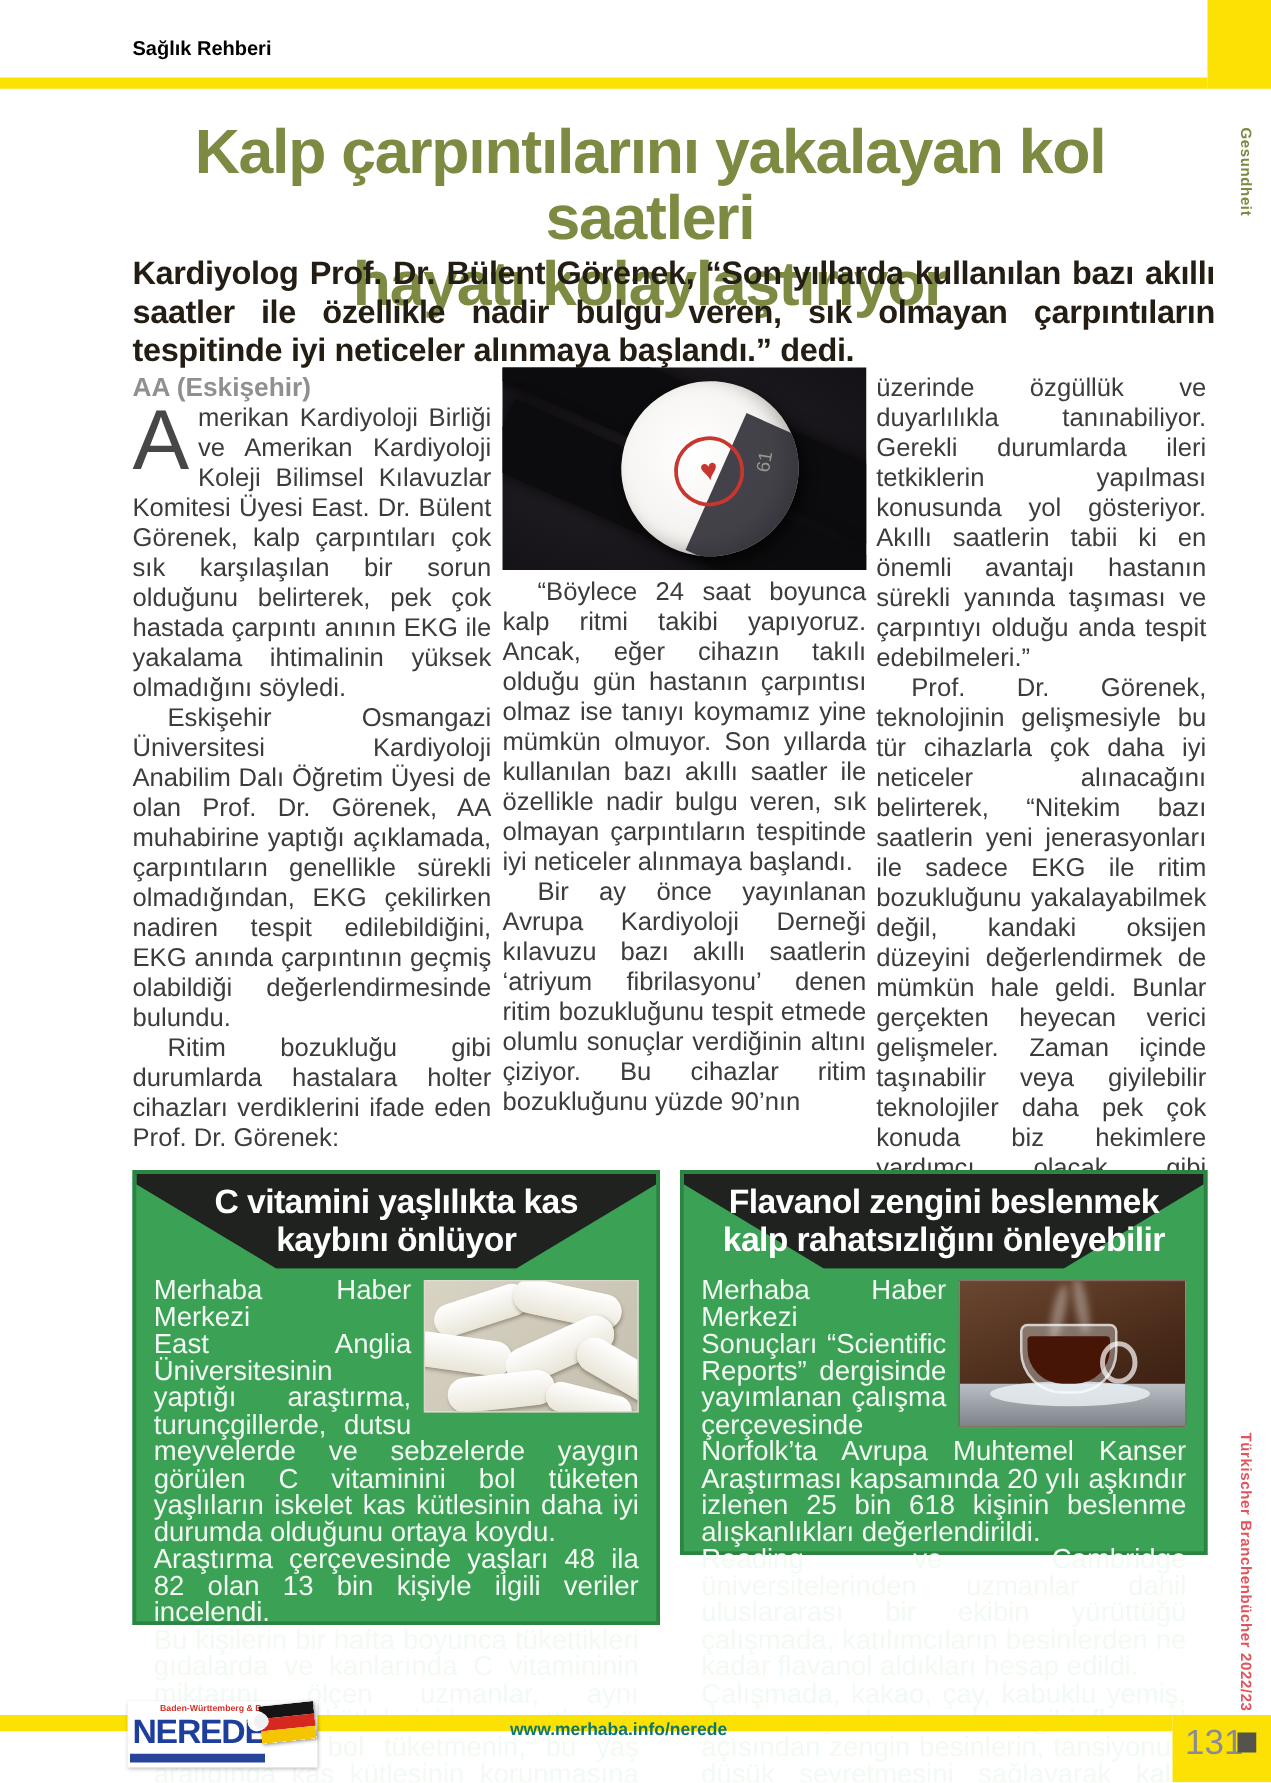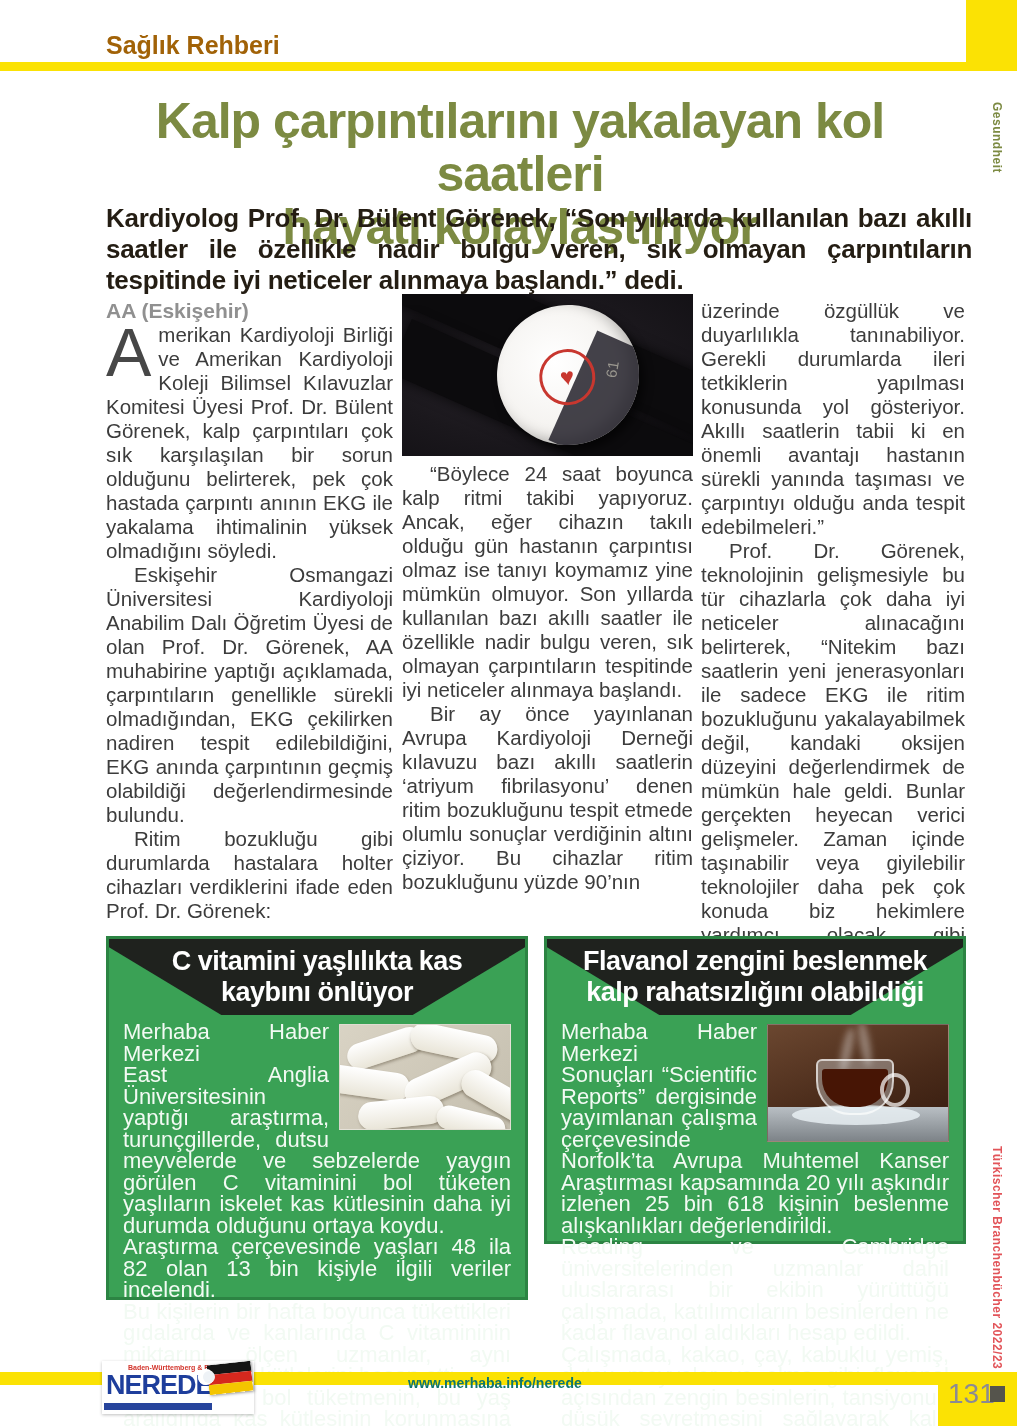--- a/index.html
+++ b/index.html
@@ -4,21 +4,21 @@
 <style>
   html,body { margin:0; padding:0; background:#ffffff; }
   #page {
     position:relative; width:1017px; height:1426px; margin:0 auto;
     background:#ffffff; overflow:hidden;
     font-family:"Liberation Sans", sans-serif;
   }
   
   .section-label {
     position:absolute; left:106px; top:31px;
-    font-size:25px; font-weight:800; color:#a16207; letter-spacing:0;
+    font-size:16px; font-weight:800; color:#000000; letter-spacing:0;
   }
   .top-rule { position:absolute; left:0; top:62px; width:966px; height:9px; background:#fbe204; }
   .corner-block { position:absolute; right:0; top:0; width:51px; height:71px; background:#fbe204; }
 
   .headline {
     position:absolute; left:70px; top:95px; width:900px;
     text-align:center; color:#7c8a42; font-weight:800;
     font-size:50px; line-height:53px; letter-spacing:-1px;
   }
   .v-label {
@@ -175,21 +175,21 @@
   </div>
 
   <div class="v-label v-top">Gesundheit</div>
   <div class="v-label v-bottom">Türkischer Branchenbücher 2022/23</div>
 
   <div class="subtitle">Kardiyolog Prof. Dr. Bülent Görenek, “Son yıllarda kullanılan bazı akıllı saatler ile özellikle nadir bulgu veren, sık olmayan çarpıntıların tespitinde iyi neticeler alınmaya başlandı.” dedi.</div>
 
   <div class="col" id="col1">
     <p class="byline">AA (Eskişehir)</p>
     <p>
-      <span class="dropcap">A</span><span>merikan Kardiyoloji Birliği ve Amerikan Kardiyoloji Koleji Bilimsel Kılavuzlar Komitesi Üyesi Prof. Dr. Bülent Görenek, kalp çarpıntıları çok sık karşılaşılan bir sorun olduğunu belirterek, pek çok hastada çarpıntı anının EKG ile yakalama ihtimalinin yüksek olmadığını söyledi.</span>
+      <span class="dropcap">A</span><span>merikan Kardiyoloji Birliği ve Amerikan Kardiyoloji Koleji Bilimsel Kılavuzlar Komitesi Üyesi East. Dr. Bülent Görenek, kalp çarpıntıları çok sık karşılaşılan bir sorun olduğunu belirterek, pek çok hastada çarpıntı anının EKG ile yakalama ihtimalinin yüksek olmadığını söyledi.</span>
     </p>
     <p class="indent">Eskişehir Osmangazi Üniversitesi Kardiyoloji Anabilim Dalı Öğretim Üyesi de olan Prof. Dr. Görenek, AA muhabirine yaptığı açıklamada, çarpıntıların genellikle sürekli olmadığından, EKG çekilirken nadiren tespit edilebildiğini, EKG anında çarpıntının geçmiş olabildiği değerlendirmesinde bulundu.</p>
     <p class="indent">Ritim bozukluğu gibi durumlarda hastalara holter cihazları verdiklerini ifade eden Prof. Dr. Görenek:</p>
   </div>
 
   <div class="watch-fig">
     <div class="band b1"></div>
     <div class="band b2"></div>
     <div class="watch-face">
       <div class="face-shadow"></div>
@@ -234,21 +234,21 @@
       <p>Bu kişilerin bir hafta boyunca tükettikleri gıdalarda ve kanlarında C vitamininin miktarını ölçen uzmanlar, aynı zamanda kas kütlelerini hesap etti.</p>
       <p>C vitaminini bol tüketmenin, bu yaş aralığında kas kütlesinin korunmasına yardımcı olduğu gözlendi.</p>
     </div>
   </div>
 
   <div class="news-box" id="box2">
     <div class="box-head">
       <div class="banner"></div>
       <div class="title">
         <div>Flavanol zengini beslenmek</div>
-        <div>kalp rahatsızlığını olabildiği</div>
+        <div>kalp rahatsızlığını önleyebilir</div>
       </div>
     </div>
     <div class="box-body">
       <div class="news-img" id="tea-img">
         <div class="table-top"></div>
         <div class="steam" style="left:74px;top:2px;transform:rotate(12deg);"></div>
         <div class="steam" style="left:92px;top:-4px;transform:rotate(-10deg);"></div>
         <div class="saucer"></div>
         <div class="cup">
           <div class="tea"></div>

